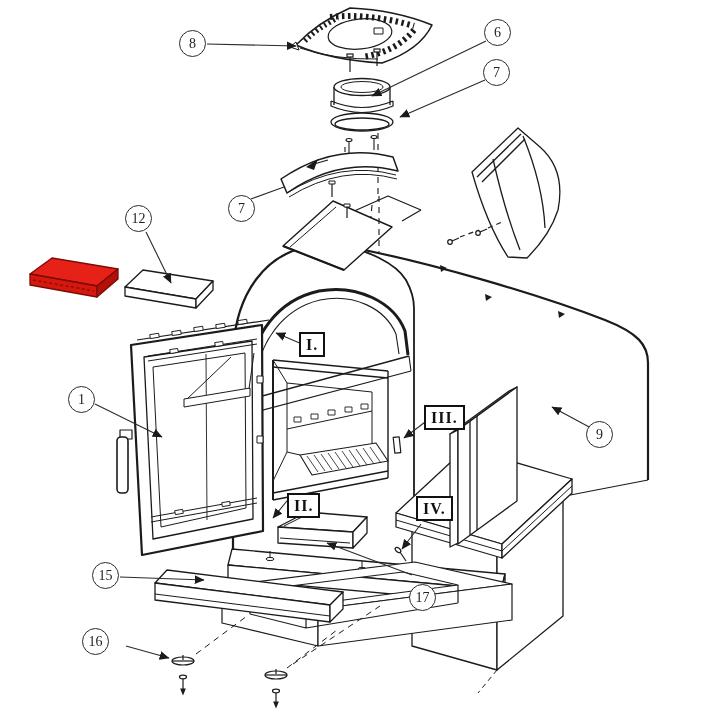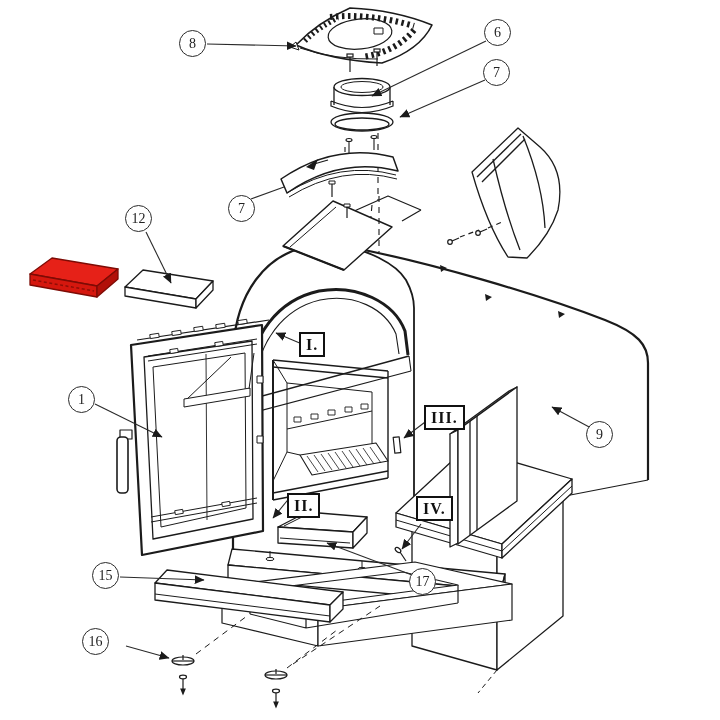--- a/index.html
+++ b/index.html
@@ -276,20 +276,20 @@
 
 <div class="callout" style="left:68px;top:386px">1</div>
 <div class="callout" style="left:484px;top:19px">6</div>
 <div class="callout" style="left:483px;top:59px">7</div>
 <div class="callout" style="left:179px;top:30px">8</div>
 <div class="callout" style="left:586px;top:421px">9</div>
 <div class="callout" style="left:228px;top:195px">7</div>
 <div class="callout" style="left:125px;top:205px">12</div>
 <div class="callout" style="left:92px;top:562px">15</div>
 <div class="callout" style="left:82px;top:628px">16</div>
-<div class="callout" style="left:409px;top:568px">17</div>
+<div class="callout" style="left:409px;top:584px">17</div>
 
 <div class="zone" style="left:299px;top:332px">I.</div>
 <div class="zone" style="left:287px;top:493px">II.</div>
 <div class="zone" style="left:424px;top:405px">III.</div>
 <div class="zone" style="left:416px;top:496px">IV.</div>
 
 </div>
 
 </body></html>

